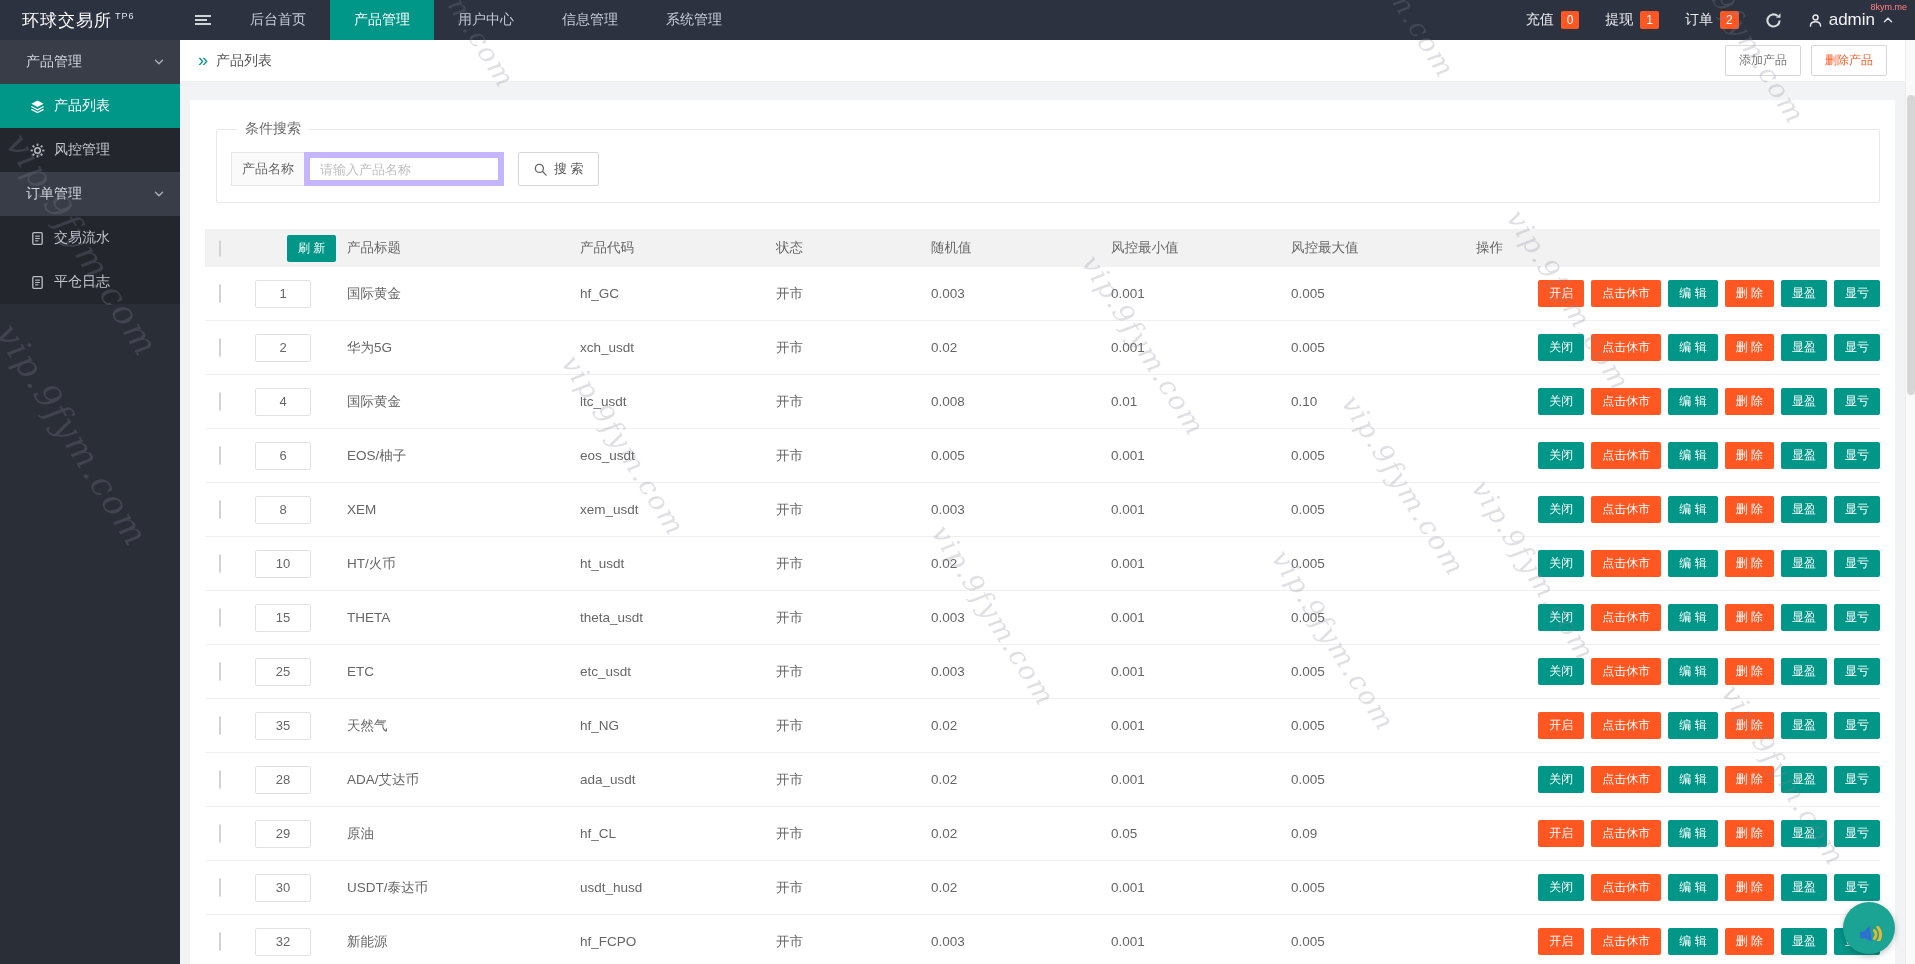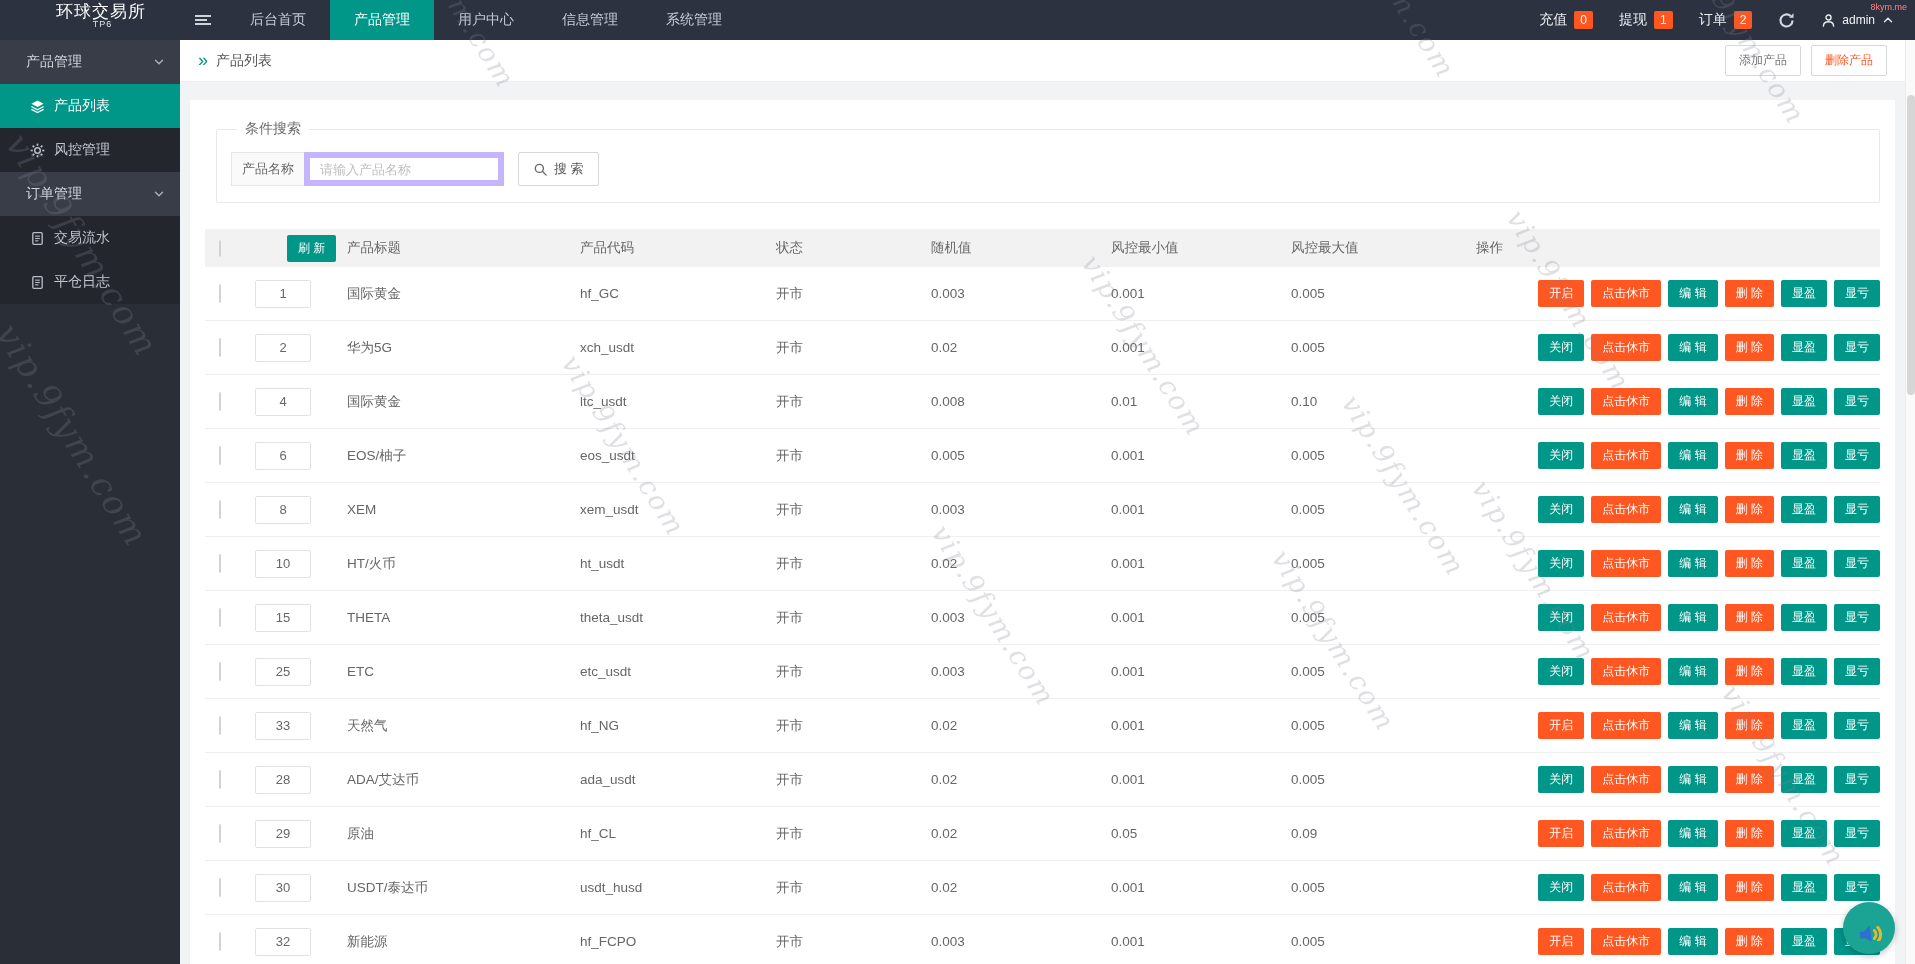--- a/index.html
+++ b/index.html
@@ -1,32 +1,32 @@
 <!DOCTYPE html>
 <html><head>
 <meta charset="utf-8">
 <style>
   * { margin:0; padding:0; box-sizing:border-box; }
   html,body { width:1915px; height:964px; overflow:hidden; }
   body { font-family:"Liberation Sans","DejaVu Sans",sans-serif; background:#f2f3f5; position:relative; }
 
   
   .header { position:absolute; top:0; left:0; right:0; height:40px; background:#2c3240; display:flex; align-items:stretch; z-index:30; }
-  .logo { width:180px; color:#fff; font-size:17px; display:flex; align-items:center; padding-left:22px; letter-spacing:1px;flex-direction:column; }
+  .logo { width:180px; color:#fff; font-size:17px; display:flex; align-items:center; padding-left:22px; letter-spacing:1px; }
   .logo sup { font-size:9px; margin-left:3px; transform:translateY(-4px); color:#e3e6ea; }
   .burger { width:46px; display:flex; align-items:center; justify-content:center; cursor:pointer; }
   .burger .bar { display:block; width:16px; height:2px; background:#cfd3da; margin:2px 0; }
   .nav { display:flex; align-items:stretch; }
   .nav-item { padding:0 24px; display:flex; align-items:center; color:#c7ccd6; font-size:14px; cursor:pointer; }
   .nav-item.active { background:#009688; color:#fff; }
   .header-right { margin-left:auto; display:flex; align-items:center; padding-right:20px; gap:26px; }
   .quick { display:flex; align-items:center; color:#eceef1; font-size:14px; cursor:pointer;text-align:center; }
   .badge { background:#FF5722; color:#fff; font-size:12px; line-height:18px; padding:0 6px; border-radius:2px; margin-left:7px; }
   .refresh-btn { cursor:pointer; display:flex; align-items:center; }
-  .user { display:flex; align-items:center; gap:6px; color:#f2f3f5; font-size:12px; cursor:pointer; }
+  .user { display:flex; align-items:center; gap:6px; color:#f2f3f5; font-size:17px; cursor:pointer; }
 
   
   .sidebar { position:absolute; top:40px; left:0; bottom:0; width:180px; background:#2a2e37; z-index:20; }
   .side-row { height:44px; display:flex; align-items:center; padding:0 14px 0 26px; font-size:14px; cursor:pointer; }
   .side-group { background:#383d48; color:#d3d6dc; }
   .side-group .chev { margin-left:auto; }
   .side-item { background:#23262d; color:#c1c5cd; padding-left:30px; }
   .side-item.active { background:#009688; color:#fff; }
   .side-item .sicon { margin-right:9px; display:flex; align-items:center; }
   svg.ic { display:block; }
@@ -402,21 +402,21 @@
                 <button class="abtn orange">点击休市</button>
                 <button class="abtn teal">编 辑</button>
                 <button class="abtn orange">删 除</button>
                 <button class="abtn teal">显盈</button>
                 <button class="abtn teal">显亏</button>
               </span>
             </div>
             <div class="trow">
               <span><span class="cb"></span></span>
               <span>
-                <span class="id-box">33</span>
+                <span class="id-box">35</span>
               </span>
               <span class="cell">天然气</span>
               <span class="cell">hf_NG</span>
               <span class="cell">开市</span>
               <span class="cell">0.02</span>
               <span class="cell">0.001</span>
               <span class="cell">0.005</span>
               <span class="actions">
                 <button class="abtn orange">开启</button>
                 <button class="abtn orange">点击休市</button>

